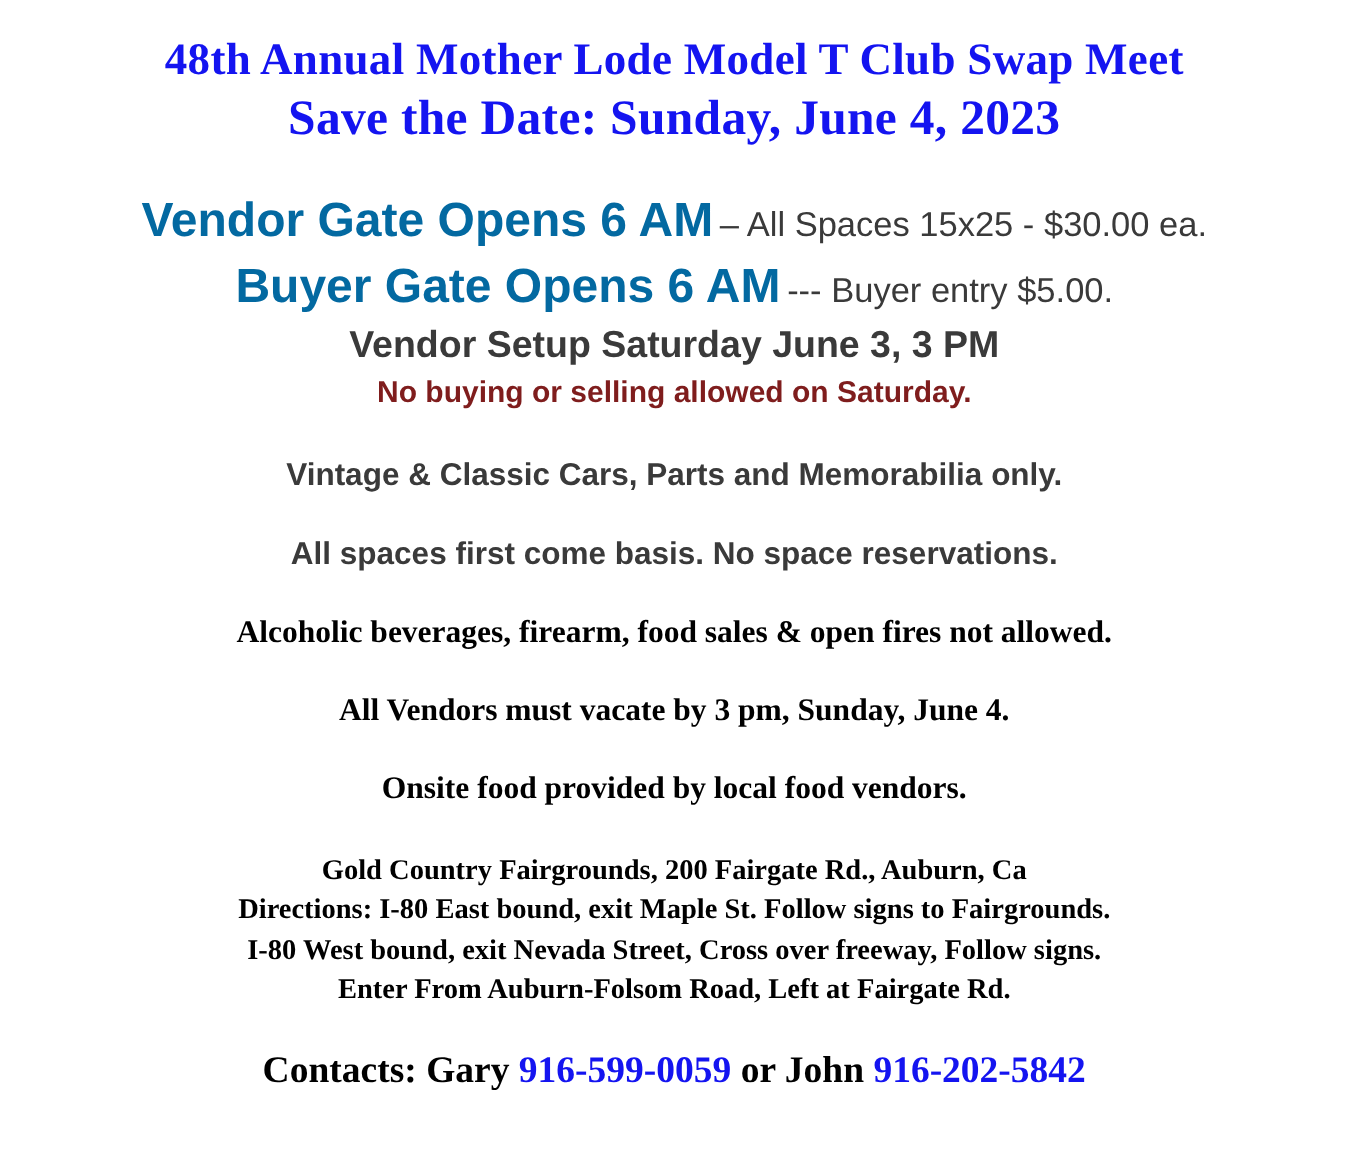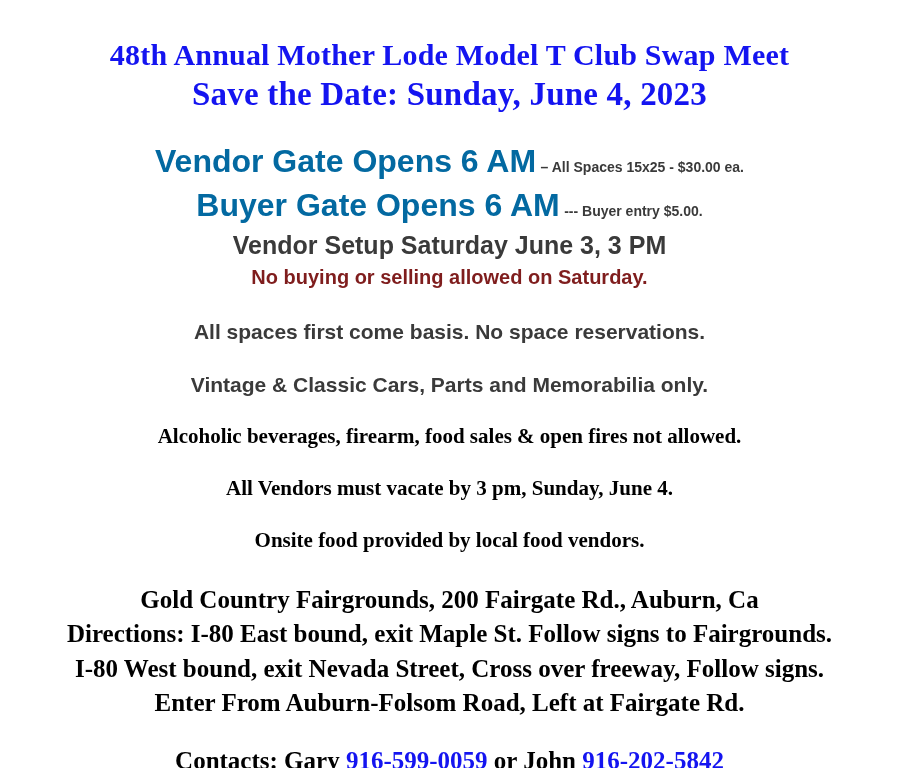--- a/index.html
+++ b/index.html
@@ -11,21 +11,21 @@
     height: 768px;
     background: #ffffff;
     font-family: "Liberation Serif", serif;
     color: #000000;
     overflow: hidden;
   }
   .flyer {
     width: 899px;
     height: 620px;
     box-sizing: border-box;
-    padding: 29px 20px 0 20px;
+    padding: 14px 20px 0 20px;
     text-align: center;
   }
 
   .title-block {
     margin-top: 8px;
   }
   .title-line-1 {
     font-family: "Liberation Serif", serif;
     font-weight: bold;
     font-size: 30px;
@@ -50,22 +50,22 @@
   .gate-line {
     line-height: 1.33;
     margin-bottom: 2px;
   }
   .gate-strong {
     font-weight: bold;
     font-size: 32px;
     color: #0369a1;
   }
   .gate-small {
-    font-weight: bold;
-    font-size: 14px;
+    font-weight: normal;
+    font-size: 23px;
     color: #3a3a3a;
   }
   .gate-line-3 {
     font-weight: bold;
     font-size: 25px;
     color: #3a3a3a;
     line-height: 1.33;
   }
   .gate-line-4 {
     font-weight: bold;
@@ -88,21 +88,21 @@
     font-weight: bold;
     font-size: 21px;
     color: #000000;
     margin-top: 27px;
   }
 
   .address-block {
     margin-top: 30px;
     font-family: "Liberation Serif", serif;
     font-weight: bold;
-    font-size: 25px;
+    font-size: 19px;
     color: #000000;
     line-height: 1.33;
   }
   .address-block div {
     margin-bottom: 1px;
   }
 
   .contacts {
     margin-top: 28px;
     font-family: "Liberation Serif", serif;
@@ -138,22 +138,22 @@
       <span class="gate-small">– All Spaces 15x25 - $30.00 ea.</span>
     </div>
     <div class="gate-line">
       <span class="gate-strong">Buyer Gate Opens 6 AM</span>
       <span class="gate-small">--- Buyer entry $5.00.</span>
     </div>
     <div class="gate-line-3">Vendor Setup Saturday June 3,  3 PM</div>
     <div class="gate-line-4">No buying or selling allowed on Saturday.</div>
   </div>
 
+  <div class="sans-para">Vintage &amp; Classic Cars, Parts and Memorabilia only.</div>
   <div class="sans-para">All spaces first come basis. No space reservations.</div>
-  <div class="sans-para">Vintage &amp; Classic Cars, Parts and Memorabilia only.</div>
 
   <div class="serif-para">Alcoholic beverages, firearm, food sales &amp; open fires not allowed.</div>
   <div class="serif-para">All Vendors must vacate by 3 pm, Sunday, June 4.</div>
   <div class="serif-para">Onsite food provided by local food vendors.</div>
 
   <div class="address-block">
     <div>Gold Country Fairgrounds, 200 Fairgate Rd., Auburn, Ca</div>
     <div>Directions: I-80 East bound, exit Maple St. Follow signs to Fairgrounds.</div>
     <div>I-80 West bound, exit Nevada Street, Cross over freeway, Follow signs.</div>
     <div>Enter From Auburn-Folsom Road, Left at Fairgate Rd.</div>

